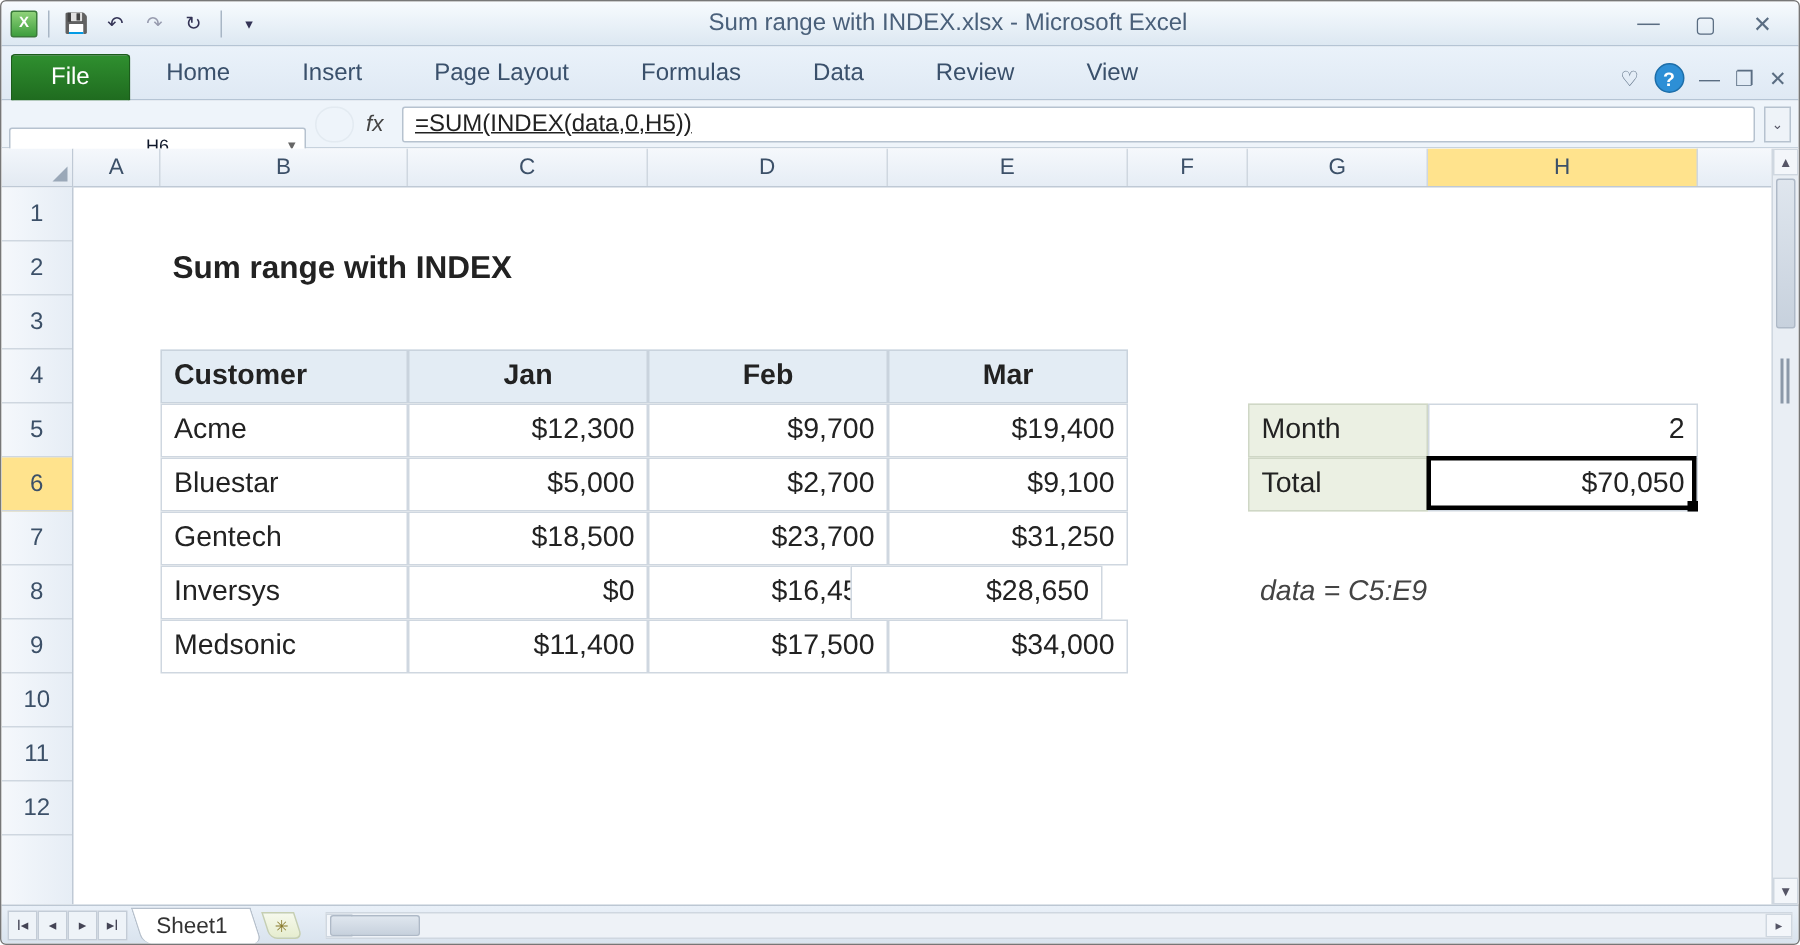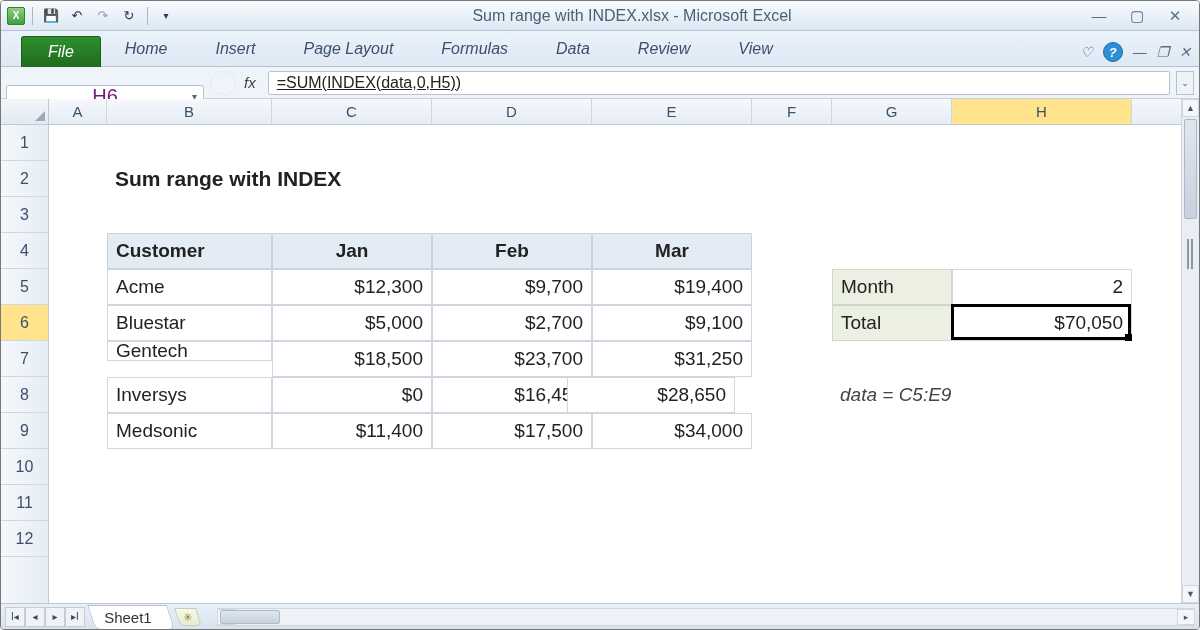--- a/index.html
+++ b/index.html
@@ -37,45 +37,44 @@
     width:22px;height:22px;display:flex;align-items:center;justify-content:center;
     border-radius:2px;color:#335; font-size:13px;
   }
   .qat-sep { width:1px;height:18px;background:#a8b6c5;margin:0 3px; }
   .title-center { flex:1;text-align:center;color:#4a607a;font-size:16px;}
   .win-controls { display:flex;gap:14px;padding-right:6px;}
   .win-btn { width:24px;height:18px;display:flex;align-items:center;justify-content:center;color:#5a6d82;font-size:15px;}
   
   .ribbon-tabs {
     height:36px;background:linear-gradient(#eaf2fa,#dfe9f4);
-    display:flex;align-items:flex-end;padding-left:20px;
+    display:flex;align-items:flex-end;padding-left:6px;
     border-bottom:1px solid #b5c4d4;
     gap:0;
-    font-style:italic;
   }
   .file-tab {
     background:linear-gradient(#2f8f2f,#1f6b1f);
     color:#fff;padding:6px 26px;font-size:16px;border-radius:3px 3px 0 0;
     border:1px solid #1b5c1b;border-bottom:none;
     margin-bottom:-1px;
   }
   .rtab { padding:8px 24px;font-size:16px;color:#3a506b;text-align:center; }
   .ribbon-right { margin-left:auto;display:flex;align-items:center;gap:10px;padding-right:8px;padding-bottom:4px;}
   .help-dot { width:20px;height:20px;border-radius:50%;background:#2d8fd6;color:#fff;display:flex;align-items:center;justify-content:center;font-weight:bold;font-size:13px;border:1px solid #1d6ea9;}
   .rb-mini { color:#5a6d82;font-size:14px;}
   
   .fbar {
     height:32px;display:flex;align-items:center;
     border-bottom:1px solid #c7d2dd;background:#eef4fa;
     padding:3px 5px;gap:6px;
   }
   .namebox {
     width:198px;height:24px;background:#fff;border:1px solid #b6c2cf;
     display:flex;align-items:center;justify-content:center;
-    font-size:20px;color:#701a75;border-radius:2px;
+    font-size:12px;color:#0f172a;border-radius:2px;
     position:relative;
     margin-top:28px;
   }
   .namebox::after{content:"▾";position:absolute;right:6px;color:#666;font-size:10px;}
   .fx-btn-group{display:flex;align-items:center;gap:2px;}
   .fx-label{font-style:italic;font-size:15px;color:#444;padding:0 6px;}
   .formula-input{
     flex:1;height:24px;background:#fff;border:1px solid #b6c2cf;
     padding:0 8px;font-size:16px;color:#222;display:flex;align-items:center;
     border-radius:2px;
@@ -209,21 +208,21 @@
       <div class="cell tbl-head" style="left: 383px; top: 108px; width: 160px; height: 36px;">Feb</div>
       <div class="cell tbl-head" style="left: 543px; top: 108px; width: 160px; height: 36px;">Mar</div>
       <div class="cell tbl-cell left" style="left: 58px; top: 144px; width: 165px; height: 36px;">Acme</div>
       <div class="cell tbl-cell" style="left: 223px; top: 144px; width: 160px; height: 36px;">$12,300</div>
       <div class="cell tbl-cell" style="left: 383px; top: 144px; width: 160px; height: 36px;">$9,700</div>
       <div class="cell tbl-cell" style="left: 543px; top: 144px; width: 160px; height: 36px;">$19,400</div>
       <div class="cell tbl-cell left" style="left: 58px; top: 180px; width: 165px; height: 36px;">Bluestar</div>
       <div class="cell tbl-cell" style="left: 223px; top: 180px; width: 160px; height: 36px;">$5,000</div>
       <div class="cell tbl-cell" style="left: 383px; top: 180px; width: 160px; height: 36px; padding-left: 36px;">$2,700</div>
       <div class="cell tbl-cell" style="left: 543px; top: 180px; width: 160px; height: 36px;">$9,100</div>
-      <div class="cell tbl-cell left" style="left: 58px; top: 216px; width: 165px; height: 20px;">Gentech</div>
+      <div class="cell tbl-cell left" style="left: 58px; top: 216px; width: 165px; height: 36px;">Gentech</div>
       <div class="cell tbl-cell" style="left: 223px; top: 216px; width: 160px; height: 36px;">$18,500</div>
       <div class="cell tbl-cell" style="left: 383px; top: 216px; width: 160px; height: 36px;">$23,700</div>
       <div class="cell tbl-cell" style="left: 543px; top: 216px; width: 160px; height: 36px;">$31,250</div>
       <div class="cell tbl-cell left" style="left: 58px; top: 252px; width: 165px; height: 36px;">Inversys</div>
       <div class="cell tbl-cell" style="left: 223px; top: 252px; width: 160px; height: 36px;">$0</div>
       <div class="cell tbl-cell" style="left: 383px; top: 252px; width: 160px; height: 36px;">$16,450</div>
       <div class="cell tbl-cell" style="left: 518px; top: 252px; width: 168px; height: 36px;">$28,650</div>
       <div class="cell tbl-cell left" style="left: 58px; top: 288px; width: 165px; height: 36px;">Medsonic</div>
       <div class="cell tbl-cell" style="left: 223px; top: 288px; width: 160px; height: 36px;">$11,400</div>
       <div class="cell tbl-cell" style="left: 383px; top: 288px; width: 160px; height: 36px;">$17,500</div>

